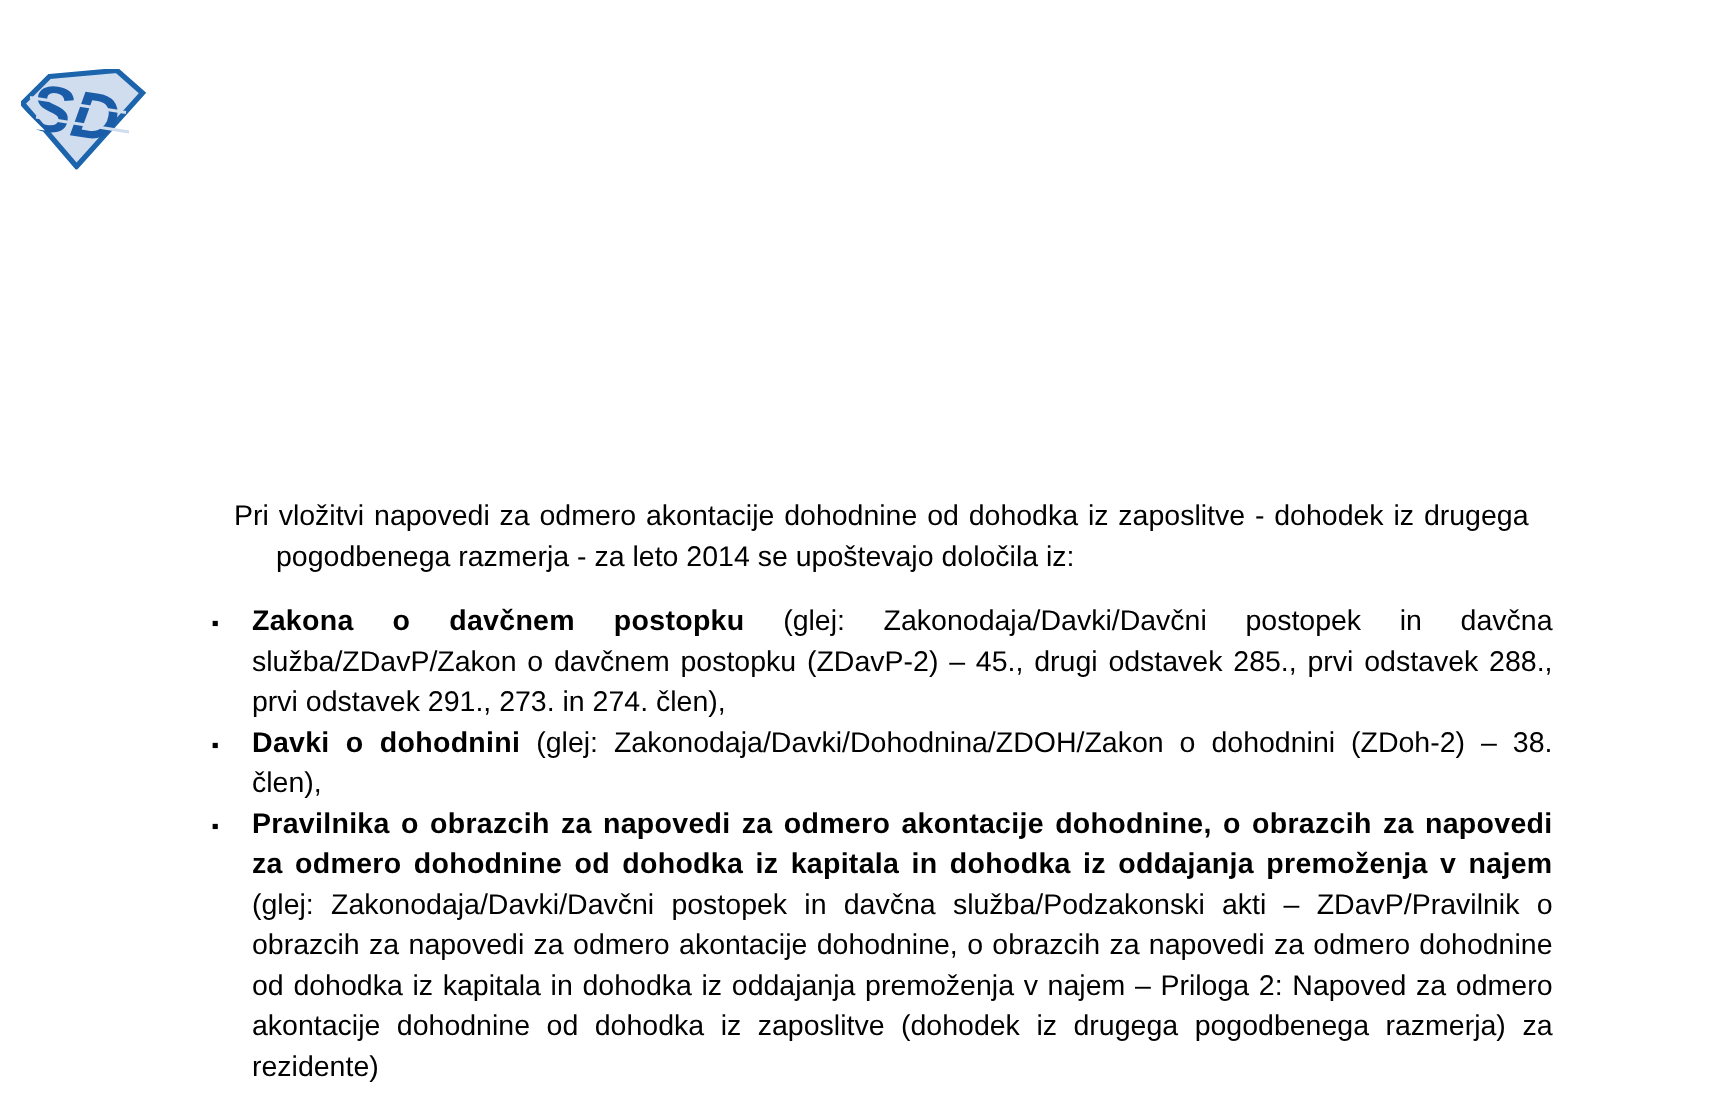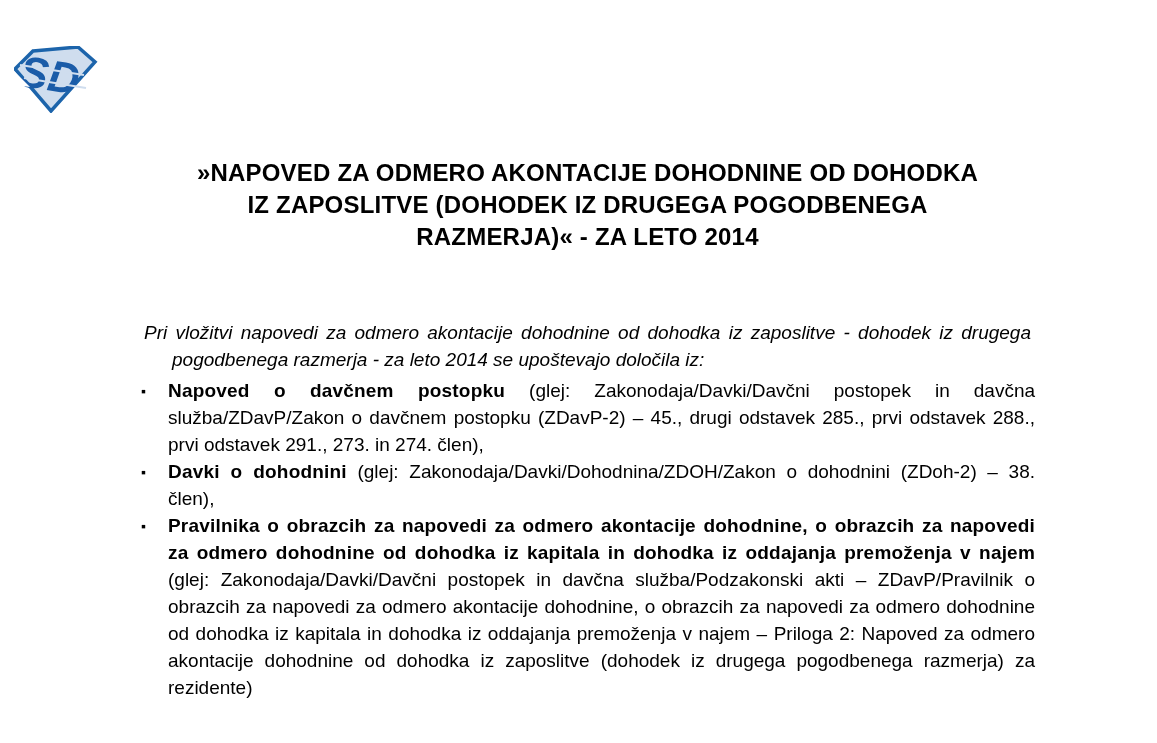--- a/index.html
+++ b/index.html
@@ -44,25 +44,24 @@
   }
   .content {
     position: absolute;
     left: 140px;
     top: 315px;
     width: 895px;
     font-size: 19px;
     line-height: 27px;
   }
   .intro {
-    margin: 4px;
+    margin: 16px;
     padding-left: 28px;
     text-indent: -28px;
     text-align: justify;
-    font-style: italic;
   }
   .refs {
     margin: 0;
     padding: 0;
     list-style: none;
   }
   .refs li {
     position: relative;
     margin: 0;
     padding-left: 28px;
@@ -87,31 +86,26 @@
   <div class="logo">
     <svg width="84" height="67" viewBox="0 0 84 67" xmlns="http://www.w3.org/2000/svg">
       <polygon points="19,5 64,1 81,16 37,65 1,23" fill="#cfddee" stroke="#1c64ab" stroke-width="3.5" stroke-linejoin="miter"></polygon>
       <text x="6" y="45" font-size="44" font-weight="bold" font-style="italic" font-family="Liberation Sans, sans-serif" fill="#1b5ca8" textLength="60" lengthAdjust="spacingAndGlyphs" transform="rotate(9 40 26)">SD</text>
       <line x1="6" y1="19" x2="70" y2="29" stroke="#cfddee" stroke-width="2"></line>
       <line x1="10" y1="32" x2="72" y2="42" stroke="#cfddee" stroke-width="2"></line>
       <polygon points="0,25 16,41 1,39" fill="#ffffff"></polygon>
     </svg>
   </div>
 
-  <h1 class="title">
-    <span class="tline">»NAPOVED ZA ODMERO AKONTACIJE DOHODNINE OD DOHODKA</span>
-    <span class="tline">IZ ZAPOSLITVE (DOHODEK IZ DRUGEGA POGODBENEGA</span>
-    <span class="tline">RAZMERJA)« - ZA LETO 2014</span>
-  </h1>
 
   <div class="content">
     <p class="intro">Pri vložitvi napovedi za odmero akontacije dohodnine od dohodka iz zaposlitve - dohodek iz drugega pogodbenega razmerja - za leto 2014 se upoštevajo določila iz:</p>
 
     <ul class="refs">
-      <li><span class="marker">▪</span><b>Napoved o davčnem postopku</b> <span>(glej: Zakonodaja/Davki/Davčni postopek in davčna služba/ZDavP/Zakon o davčnem postopku (ZDavP-2) – 45., drugi odstavek 285., prvi odstavek 288., prvi odstavek 291., 273. in 274. člen),</span></li>
+      <li><span class="marker">▪</span><b>Zakona o davčnem postopku</b> <span>(glej: Zakonodaja/Davki/Davčni postopek in davčna služba/ZDavP/Zakon o davčnem postopku (ZDavP-2) – 45., drugi odstavek 285., prvi odstavek 288., prvi odstavek 291., 273. in 274. člen),</span></li>
 
       <li><span class="marker">▪</span><b>Davki o dohodnini</b> <span>(glej: Zakonodaja/Davki/Dohodnina/ZDOH/Zakon o dohodnini (ZDoh-2) – 38. člen),</span></li>
 
       <li><span class="marker">▪</span><b>Pravilnika o obrazcih za napovedi za odmero akontacije dohodnine, o obrazcih za napovedi za odmero dohodnine od dohodka iz kapitala in dohodka iz oddajanja premoženja v najem</b> <span>(glej: Zakonodaja/Davki/Davčni postopek in davčna služba/Podzakonski akti – ZDavP/Pravilnik o obrazcih za napovedi za odmero akontacije dohodnine, o obrazcih za napovedi za odmero dohodnine od dohodka iz kapitala in dohodka iz oddajanja premoženja v najem – Priloga 2: Napoved za odmero akontacije dohodnine od dohodka iz zaposlitve (dohodek iz drugega pogodbenega razmerja) za rezidente)</span></li>
     </ul>
   </div>
 
 </div>
 
 </body></html>

